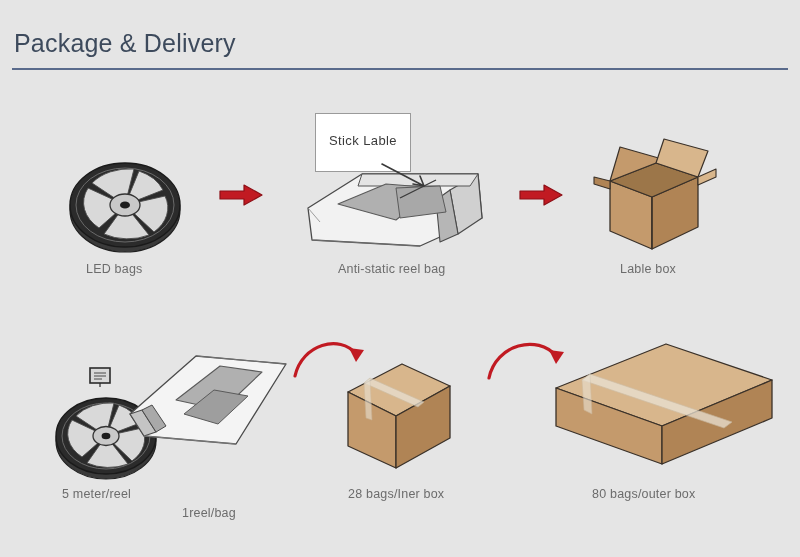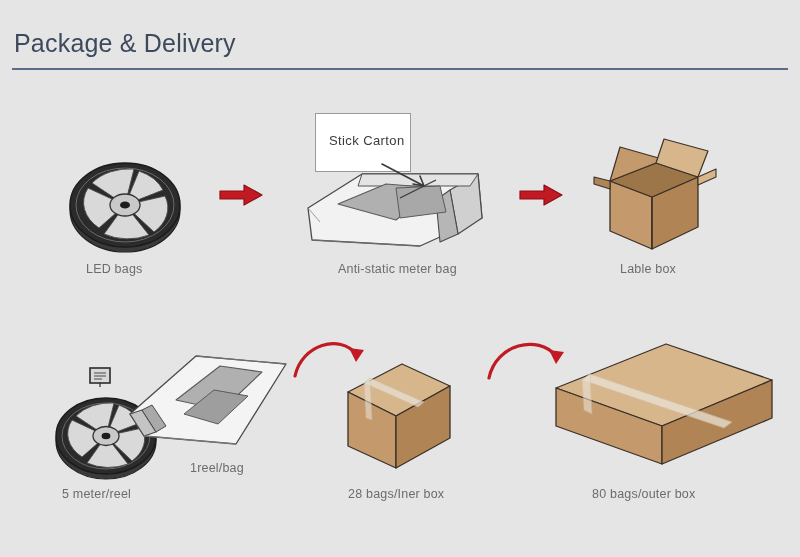--- a/index.html
+++ b/index.html
@@ -102,21 +102,21 @@
   </div>
   <div class="fig-label" style="left:86px; top:262px;">LED bags</div>
 
   <div class="figure" style="left:218px; top:183px;">
     <svg width="46" height="24" viewBox="0 0 46 24">
       <path d="M2 8 L26 8 L26 2 L44 12 L26 22 L26 16 L2 16 Z" fill="#C11A22" stroke="#8d0f16" stroke-width="1.2" stroke-linejoin="round"></path>
     </svg>
   </div>
 
   <div id="stick-lable-box"></div>
-  <div id="stick-lable-text">Stick Carton</div>
+  <div id="stick-lable-text">Stick Lable</div>
 
   <div class="figure" style="left:300px; top:160px; z-index:3;">
     <svg width="190" height="95" viewBox="0 0 190 95">
 
       <path d="M8 48 L62 14 L178 14 L182 58 L120 86 L12 80 Z" fill="#f2f2f2" stroke="#4a4a4a" stroke-width="1.3" stroke-linejoin="round"></path>
 
       <path d="M178 14 L182 58 L158 74 L150 30 Z" fill="#d0d0d0" stroke="#4a4a4a" stroke-width="1.2" stroke-linejoin="round"></path>
       <path d="M150 30 L158 74 L140 82 L136 40 Z" fill="#b6b6b6" stroke="#4a4a4a" stroke-width="1.1" stroke-linejoin="round"></path>
 
       <path d="M62 14 L178 14 L170 26 L58 26 Z" fill="#e4e4e4" stroke="#555" stroke-width="1"></path>
@@ -130,21 +130,21 @@
     </svg>
   </div>
 
   <div class="figure" style="left:380px; top:160px; z-index:7;">
     <svg width="70" height="48" viewBox="0 0 70 48">
       <path d="M2 4 L44 26 M44 26 L33 24 M44 26 L40 16" fill="none" stroke="#3a3a3a" stroke-width="1.6" stroke-linecap="round"></path>
       <path d="M20 38 L56 20" fill="none" stroke="#3a3a3a" stroke-width="1.3"></path>
     </svg>
   </div>
 
-  <div class="fig-label" style="left:338px; top:262px;">Anti-static meter bag</div>
+  <div class="fig-label" style="left:338px; top:262px;">Anti-static reel bag</div>
 
   <div class="figure" style="left:518px; top:183px;">
     <svg width="46" height="24" viewBox="0 0 46 24">
       <path d="M2 8 L26 8 L26 2 L44 12 L26 22 L26 16 L2 16 Z" fill="#C11A22" stroke="#8d0f16" stroke-width="1.2" stroke-linejoin="round"></path>
     </svg>
   </div>
 
   <div class="figure" style="left:590px; top:133px;">
     <svg width="132" height="122" viewBox="0 0 132 122">
 
@@ -203,21 +203,21 @@
 
       <path d="M54 52 L98 18 L140 24 L100 62 Z" fill="#b0b0b0" stroke="#5a5a5a" stroke-width="1.1" stroke-linejoin="round"></path>
 
       <path d="M62 66 L92 42 L126 48 L96 76 Z" fill="#9e9e9e" stroke="#5a5a5a" stroke-width="1" stroke-linejoin="round"></path>
 
       <path d="M74 8 L164 16" fill="none" stroke="#777" stroke-width="0.9"></path>
 
       <path d="M22 88 L114 96" fill="none" stroke="#888" stroke-width="0.8"></path>
     </svg>
   </div>
-  <div class="fig-label" style="left:182px; top:461px;margin-left:8px;">1reel/bag</div>
+  <div class="fig-label" style="left:182px; top:506px;">1reel/bag</div>
 
   <div class="figure" style="left:292px; top:332px;">
     <svg width="78" height="48" viewBox="0 0 78 48">
       <path d="M3 44 C10 12, 48 2, 64 22" fill="none" stroke="#C11A22" stroke-width="3.2" stroke-linecap="round"></path>
       <path d="M64 30 L57 16 L72 18 Z" fill="#C11A22"></path>
     </svg>
   </div>
 
   <div class="figure" style="left:340px; top:358px;">
     <svg width="118" height="116" viewBox="0 0 118 116">

